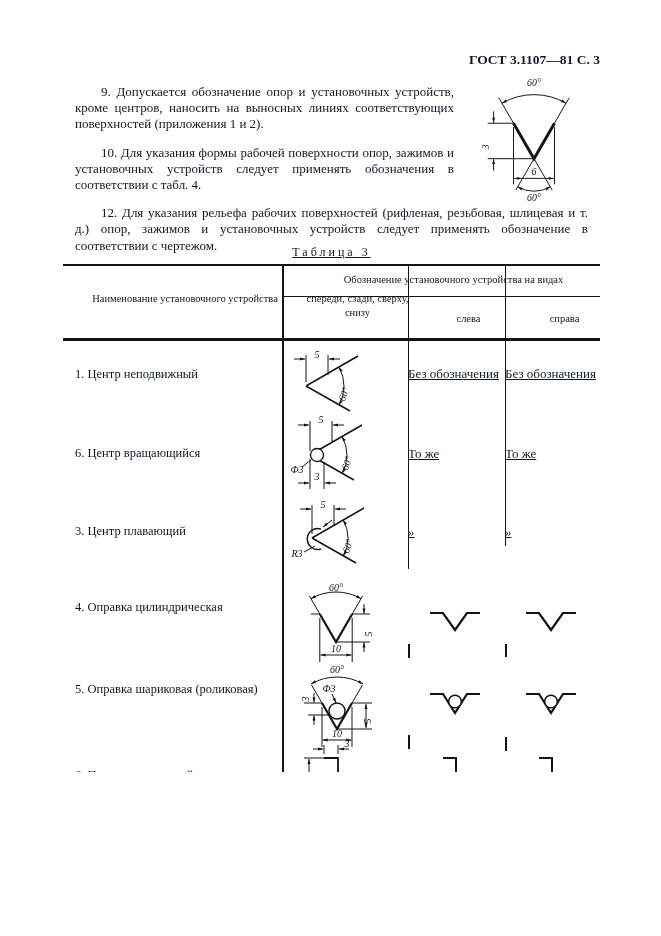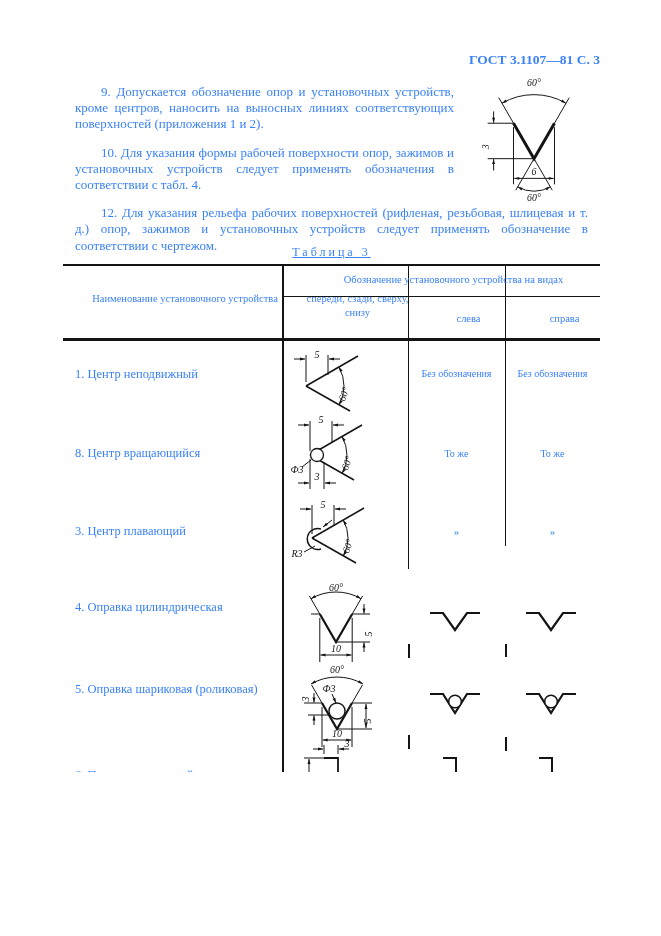--- a/index.html
+++ b/index.html
@@ -1,30 +1,30 @@
 <!DOCTYPE html>
 <html><head>
 <meta charset="utf-8">
 <style>
   html,body{margin:0;padding:0;background:#ffffff;}
   .page{position:relative;width:661px;height:772px;background:#ffffff;
-        font-family:"Liberation Serif",serif;color:#3b82f6;overflow:hidden;}
+        font-family:"Liberation Serif",serif;color:#0f172a;overflow:hidden;}
   .gost-header{position:absolute;top:52px;left:63px;width:537px;text-align:right;
         font-weight:bold;font-size:13.5px;}
   .content{position:absolute;left:63px;top:72px;width:537px;font-size:13px;
         line-height:16.2px;text-align:justify;}
   .content p{margin:12px;text-indent:26px;}
   .fig-float{float:right;width:152px;height:132px;margin-left:4px;margin-right:-10px;}
   .tcaption{position:absolute;left:63px;top:245px;width:537px;text-align:center;
         font-size:12px;letter-spacing:3px;text-decoration:underline;}
   .table{position:absolute;left:63px;top:264px;width:537px;height:564px;}
   .ln{position:absolute;background:#141414;}
   .hcell{position:absolute;font-size:10.5px;line-height:13.5px;text-align:center;margin-left:12px;}
   .rowname{position:absolute;font-size:12.5px;line-height:15px;}
-  .celltext{position:absolute;font-size:10px;text-align:center;line-height:14px;}
+  .celltext{position:absolute;font-size:13px;line-height:14px;text-decoration:underline;}
   .drw{position:absolute;}
   svg{overflow:visible;}
   .sline{stroke:#141414;stroke-width:1;fill:none;}
   .mline{stroke:#141414;stroke-width:1.5;fill:none;}
   .bline{stroke:#141414;stroke-width:2.2;fill:none;}
   .dim{font-family:"Liberation Serif",serif;font-style:italic;font-size:10px;
        fill:#141414;text-anchor:middle;}
 </style>
 </head>
 <body>
@@ -87,21 +87,21 @@
     <div class="ln" style="left:441.5px;top:380px;width:2px;height:13px"></div>
     <div class="ln" style="left:441.5px;top:473px;width:2px;height:14px"></div>
 
     <div class="hcell" style="left:4px;top:28px;width:212px">Наименование установочного устройства</div>
     <div class="hcell" style="left:220px;top:9px;width:317px">Обозначение установочного устройства на видах</div>
     <div class="hcell" style="left:222px;top:28px;width:121px">спереди, сзади, сверху, снизу</div>
     <div class="hcell" style="left:345px;top:48px;width:97px">слева</div>
     <div class="hcell" style="left:442px;top:48px;width:95px">справа</div>
 
     <div class="rowname" style="left:12px;top:103px;width:205px">1. Центр неподвижный</div>
-    <div class="rowname" style="left:12px;top:182px;width:205px">8. Центр вращающийся</div>
+    <div class="rowname" style="left:12px;top:182px;width:205px">6. Центр вращающийся</div>
     <div class="rowname" style="left:12px;top:260px;width:205px">3. Центр плавающий</div>
     <div class="rowname" style="left:12px;top:336px;width:205px">4. Оправка цилиндрическая</div>
     <div class="rowname" style="left:12px;top:418px;width:205px">5. Оправка шариковая (роликовая)</div>
     <div class="rowname" style="left:12px;top:504px;width:205px">6. Патрон поводковый</div>
 
     <svg class="drw" style="left:227px;top:86px" width="110" height="68" viewBox="0 0 110 68">
       <path class="mline" d="M16,36 L68,6"></path>
       <path class="mline" d="M16,36 L60,61"></path>
       <path class="sline" d="M16,32 L16,5"></path>
       <path class="sline" d="M38,25 L38,5"></path>

